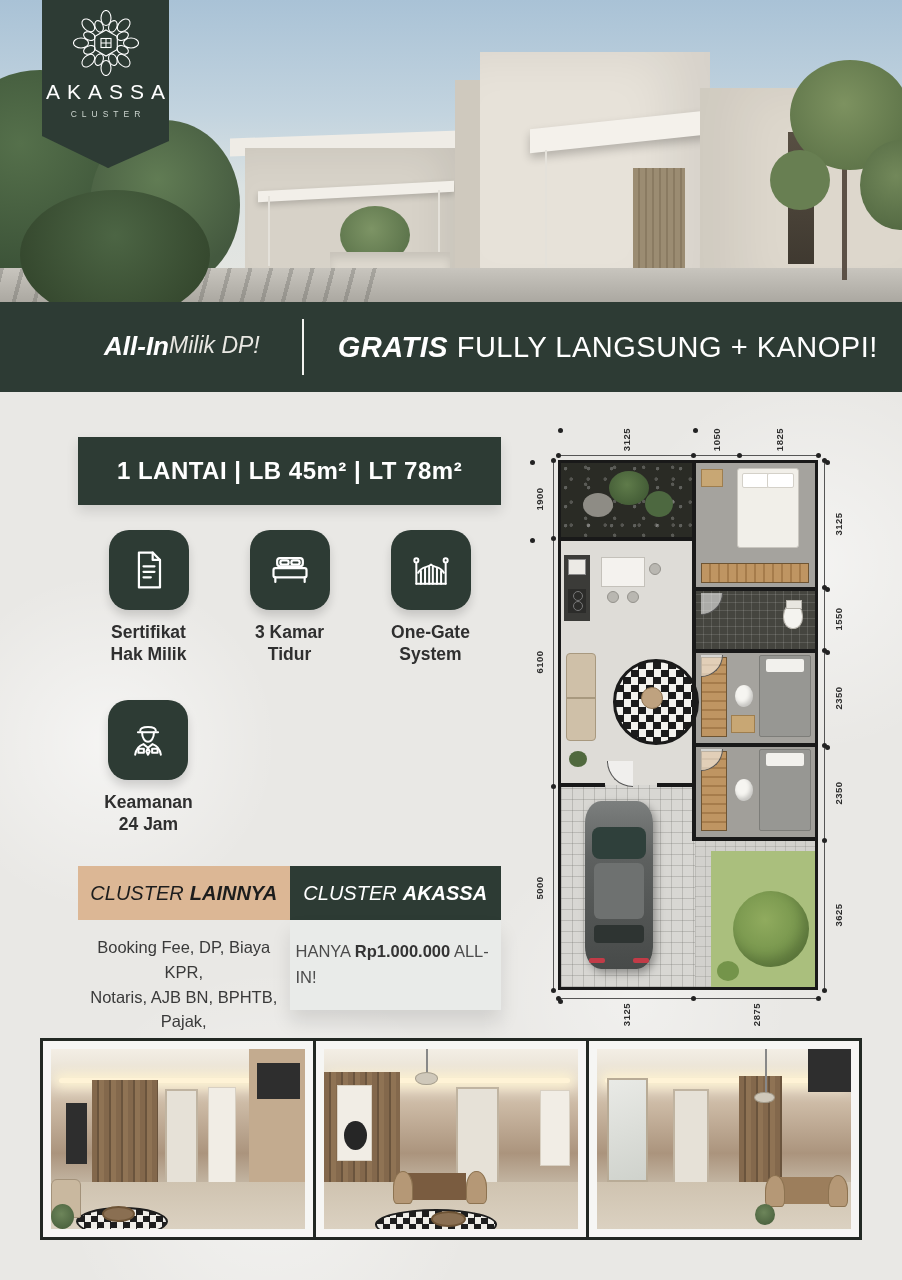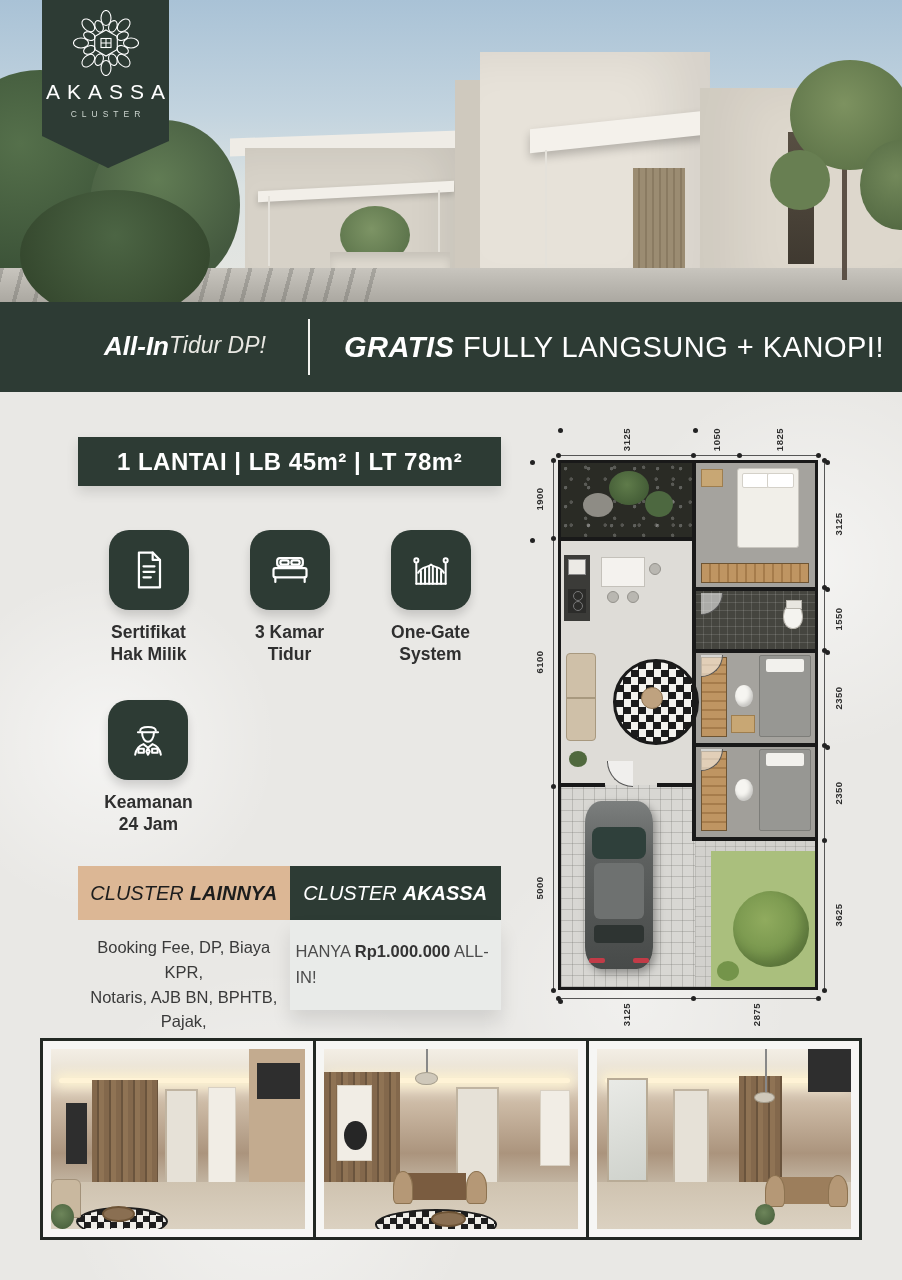--- a/index.html
+++ b/index.html
@@ -68,21 +68,21 @@
     background:linear-gradient(180deg,#f6e9c4 5%,#e3c98c 45%,#b99253 80%,#a17c41 100%);
     -webkit-background-clip:text;background-clip:text;color:transparent;}
   .promo-mid{margin-left:20px;display:flex;flex-direction:row;line-height:1.15;}
   .allin{color:#fff;font-size:26px;font-weight:800;font-style:italic;}
   .tanpadp{color:#e9e8e3;font-size:23px;font-weight:400;font-style:italic;}
   .promo-div{width:2px;height:56px;background:#f2f2ef;margin-left:42px;}
   .gratis-wrap{margin-left:34px;color:#fff;font-size:29px;letter-spacing:.5px;white-space:nowrap;}
   .gratis{font-weight:800;font-style:italic;}
 
   
-  .spec{position:absolute;left:78px;top:437px;width:423px;height:49px;background:var(--primary);
+  .spec{position:absolute;left:78px;top:437px;width:423px;height:68px;background:var(--primary);
     display:flex;align-items:center;justify-content:center;color:#fff;font-size:24px;font-weight:700;letter-spacing:.5px;
     box-shadow:0 6px 12px rgba(0,0,0,.12);}
 
   
   .features{position:absolute;left:78px;top:530px;width:423px;display:grid;
     grid-template-columns:1fr 1fr 1fr;grid-auto-rows:170px;justify-items:center;}
   .feat{display:flex;flex-direction:column;align-items:center;}
   .tile{width:80px;height:80px;border-radius:20px;background:var(--primary);
     display:flex;align-items:center;justify-content:center;box-shadow:0 6px 10px rgba(0,0,0,.15);}
   .f-label{margin-top:12px;font-size:17.5px;font-weight:700;color:#2f2f2f;text-align:center;
@@ -325,21 +325,21 @@
         <line x1="0" y1="-4.5" x2="0" y2="4.5"></line>
       </g>
     </svg>
     <div class="brand">AKASSA</div>
     <div class="brand-sub">CLUSTER</div>
   </div>
 
   <div class="promo">
     <div class="promo-mid">
       <span class="allin">All-In</span>
-      <span class="tanpadp">Tidur DP!</span>
+      <span class="tanpadp">Milik DP!</span>
     </div>
     <div class="promo-div"></div>
     <div class="gratis-wrap">
       <span class="gratis">GRATIS</span><span> FULLY LANGSUNG + KANOPI!</span>
     </div>
   </div>
 
   <div class="spec">1 LANTAI | LB 45m² | LT 78m²</div>
 
   <div class="features">

